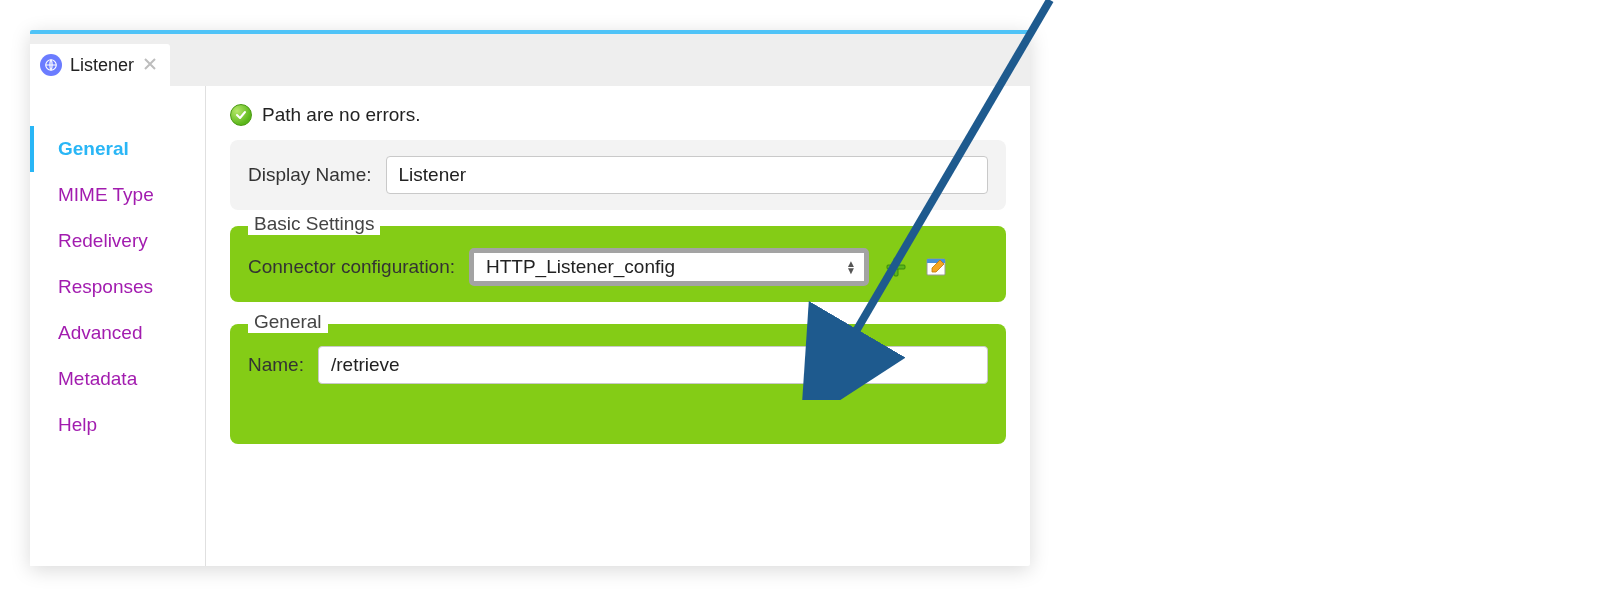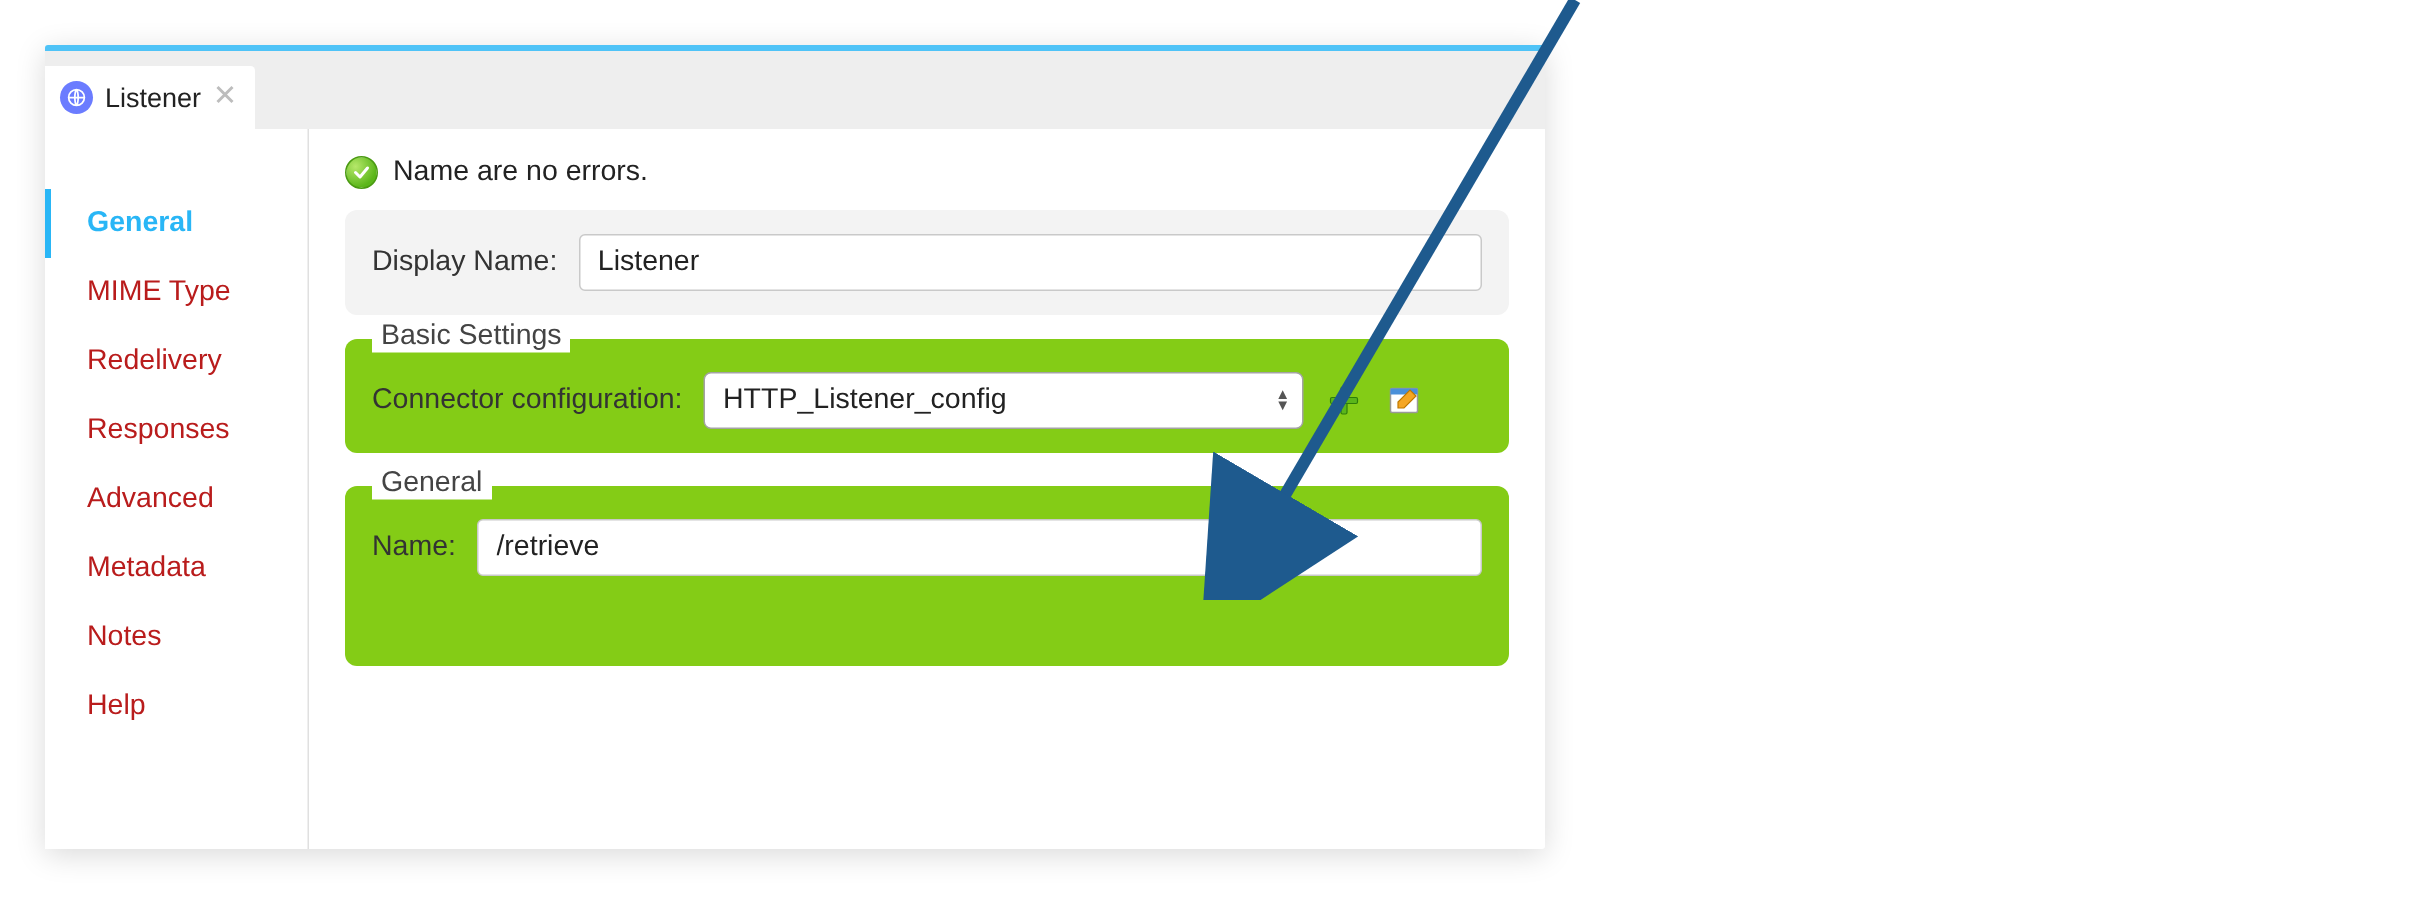--- a/index.html
+++ b/index.html
@@ -56,21 +56,21 @@
       min-height: 480px;
     }
     .sidebar {
       width: 176px;
       background: #ffffff;
       border-right: 1px solid #e0e0e0;
       padding-top: 40px;
     }
     .side-item {
       font-size: 19px;
-      color: #b91c1c;
+      color: #a21caf;
       padding: 12px 0 12px 24px;
       cursor: pointer;
       border-left: 4px solid transparent;
     }
     .side-item.active {
       color: #29b6f6;
       font-weight: 600;
       border-left: 4px solid #29b6f6;
     }
     .content {
@@ -136,21 +136,21 @@
       border: 1px solid #c9c9c9;
       border-radius: 4px;
       background: #fff;
       padding: 0 12px;
       font-size: 19px;
       color: #222;
     }
     .select {
       width: 400px;
       height: 38px;
-      border: 1px solid #a3a3a3;
+      border: 5px solid #a3a3a3;
       border-radius: 5px;
       background: #fff;
       padding: 0 30px 0 12px;
       font-size: 19px;
       color: #222;
       display: flex;
       align-items: center;
       position: relative;
       cursor: pointer;
       text-align: center;
@@ -203,33 +203,32 @@
   </div>
 
   <div class="body">
     <div class="sidebar">
       <div class="side-item active"><span>General</span></div>
       <div class="side-item"><span>MIME Type</span></div>
       <div class="side-item"><span>Redelivery</span></div>
       <div class="side-item"><span>Responses</span></div>
       <div class="side-item"><span>Advanced</span></div>
       <div class="side-item"><span>Metadata</span></div>
-      <div class="side-item"><span>Notes</span></div>
       <div class="side-item"><span>Help</span></div>
     </div>
 
     <div class="content">
 
       <div class="status-row">
         <span class="status-icon">
           <svg width="12" height="12" viewBox="0 0 12 12">
               <path d="M2 6 L5 9 L10 3" stroke="#fff" stroke-width="2" fill="none" stroke-linecap="round" stroke-linejoin="round"></path>
             </svg>
         </span>
-        <span class="status-text">Name are no errors.</span>
+        <span class="status-text">Path are no errors.</span>
       </div>
 
       <div class="section">
         <div class="row">
           <span class="label">Display Name:</span>
           <input class="text-input" type="text" value="Listener" style="">
         </div>
       </div>
 
       <div class="fieldset-wrapper">

